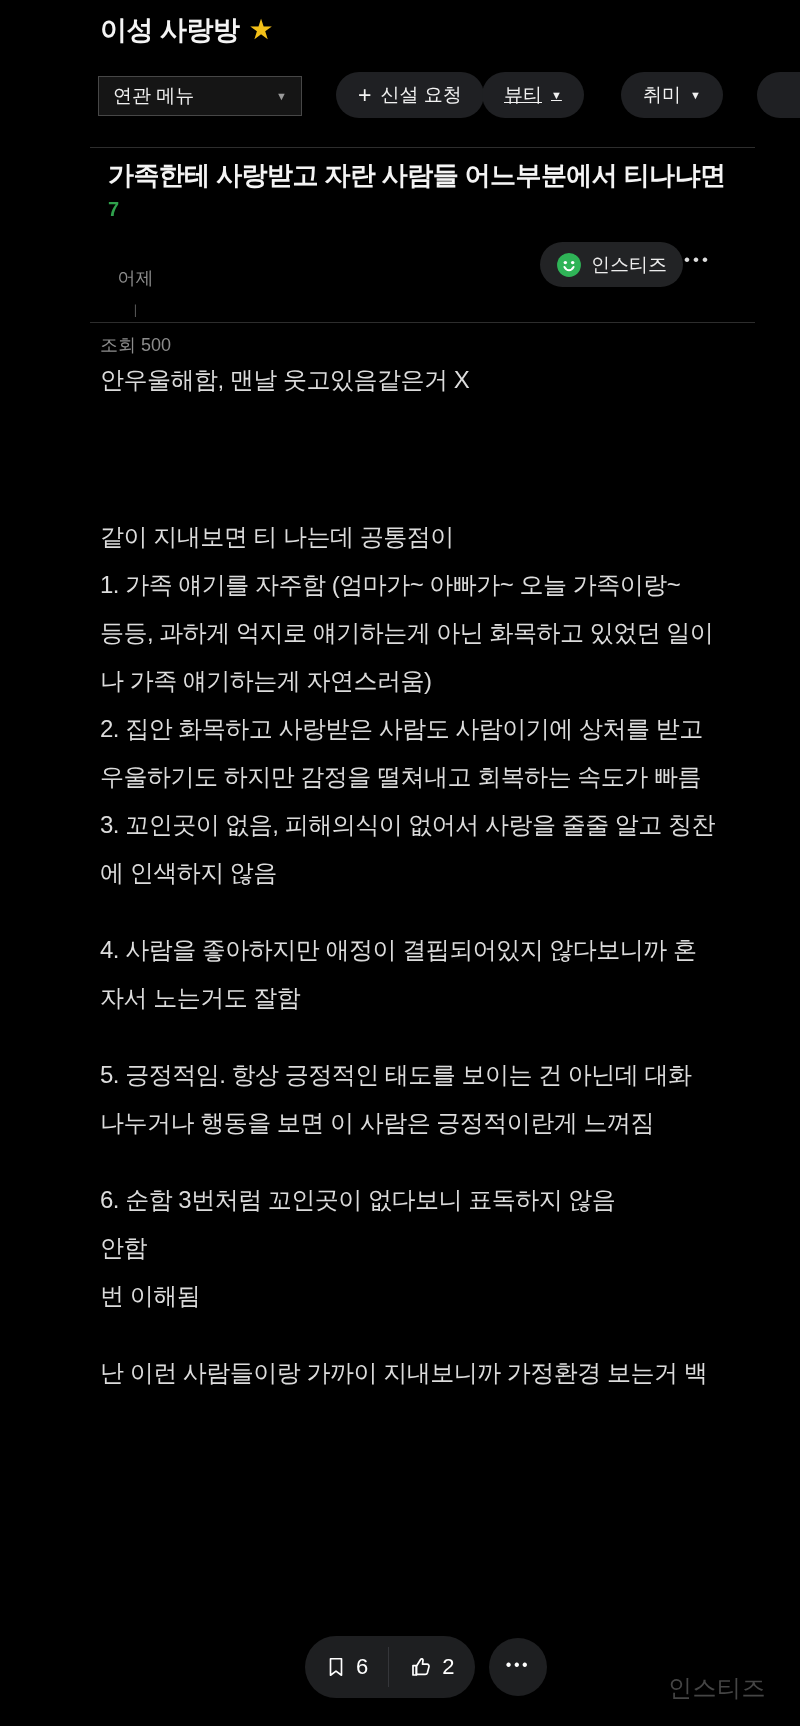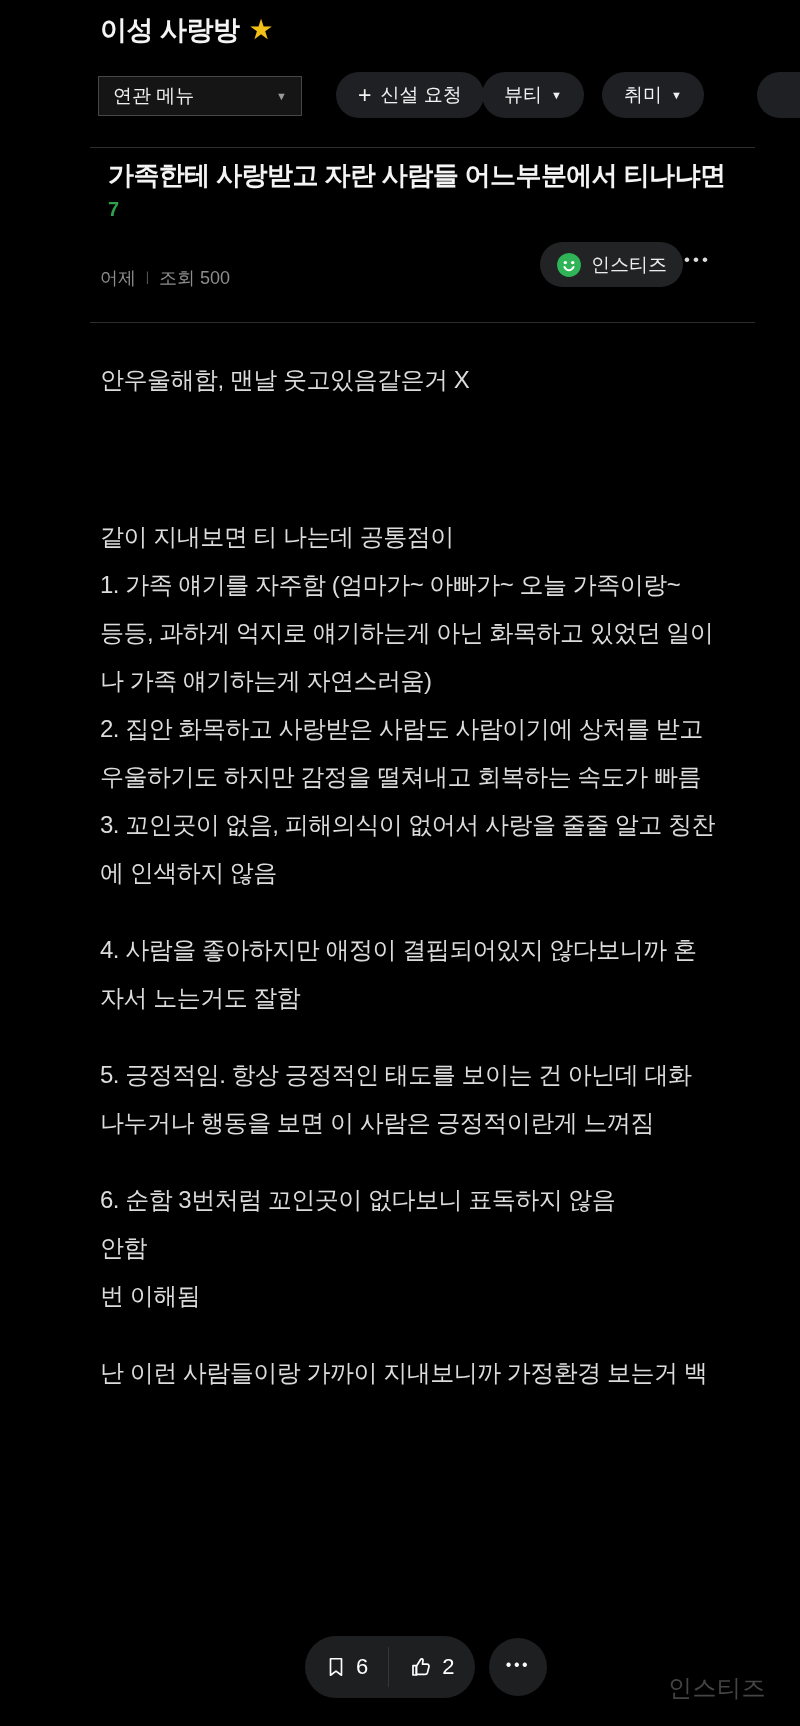--- a/index.html
+++ b/index.html
@@ -12,36 +12,36 @@
   .star{color:#f3c018;font-size:28px;line-height:1;}
 
   
   .select{position:absolute;left:98px;top:76px;width:204px;height:40px;background:#151515;
           border:1px solid #474747;display:flex;align-items:center;padding:0 14px;box-sizing:border-box;cursor:pointer;}
   .select .lbl{font-size:19px;color:#f0f0f0;}
   .select .caret{margin-left:auto;font-size:11px;color:#9a9a9a;}
   .pill{position:absolute;top:72px;height:46px;background:#1f2023;border-radius:24px;
         display:flex;align-items:center;padding:0 22px;font-size:19px;color:#f2f2f2;gap:9px;cursor:pointer;}
   #pill-request{left:336px;}
-  #pill-beauty{left:482px;}
-  #pill-hobby{left:602px;}
+  #pill-beauty{left:482px;text-decoration:underline;}
+  #pill-hobby{left:621px;}
   #pill-cut{left:757px;width:80px;padding:0;}
   .plus{font-size:23px;line-height:1;}
   .caret-sm{font-size:11px;color:#f0f0f0;}
 
   .divider{position:absolute;left:90px;width:665px;height:1px;background:#2d2d2d;}
   #div1{top:147px;}
   #div2{top:322px;}
 
   
   .post-title{position:absolute;left:108px;top:158px;width:700px;font-size:26px;font-weight:bold;
               color:#f4f4f4;letter-spacing:-0.6px;white-space:nowrap;overflow:hidden;}
   .comment-count{position:absolute;left:108px;top:198px;font-size:20px;color:#2fa14c;font-weight:bold;}
-  .meta-left{position:absolute;left:100px;top:266px;display:flex;align-items:center;gap:4px;
-             font-size:18px;color:#8d8d8d;}
+  .meta-left{position:absolute;left:100px;top:266px;display:flex;align-items:center;gap:12px;
+             font-size:18px;color:#8d8d8d;flex-direction:column;}
   .meta-sep{color:#565656;font-size:15px;}
   .badge{position:absolute;left:540px;top:242px;height:45px;border-radius:23px;background:#222325;
          display:flex;align-items:center;gap:9px;padding:0 16px;font-size:19px;color:#ededed;cursor:pointer;}
   .post-more{position:absolute;left:684px;top:250px;font-size:17px;letter-spacing:3px;color:#dcdcdc;cursor:pointer;}
 
   
   .body-text{position:absolute;left:100px;top:356px;width:690px;}
   .bline{height:48px;display:flex;align-items:center;font-size:24px;color:#dcdcdc;
          letter-spacing:-0.5px;white-space:nowrap;}
   .gap{margin-top:29px;}

